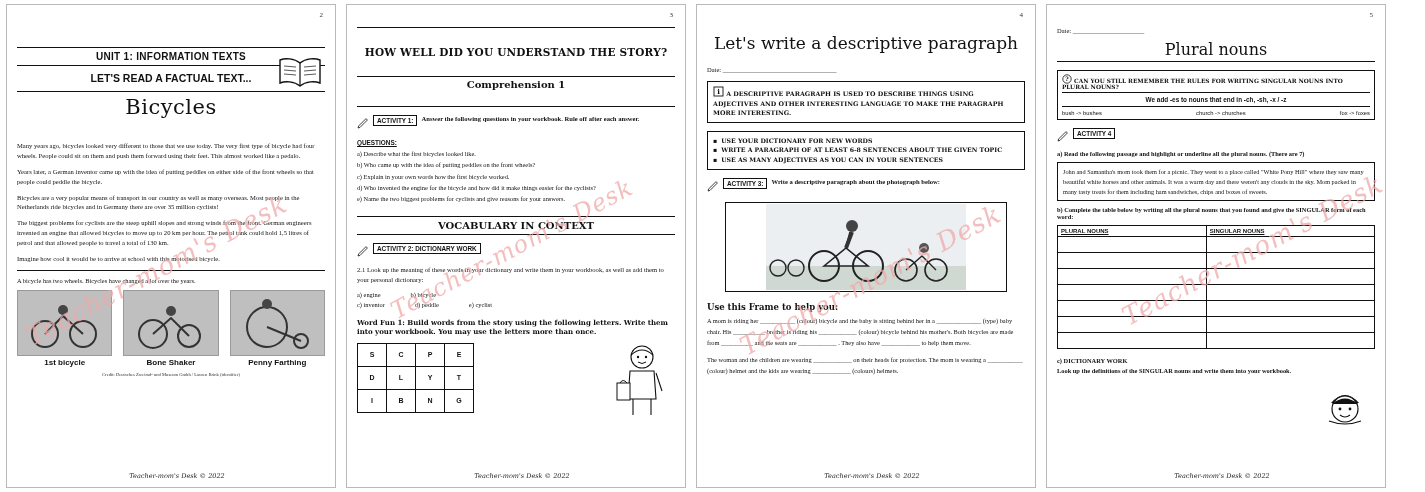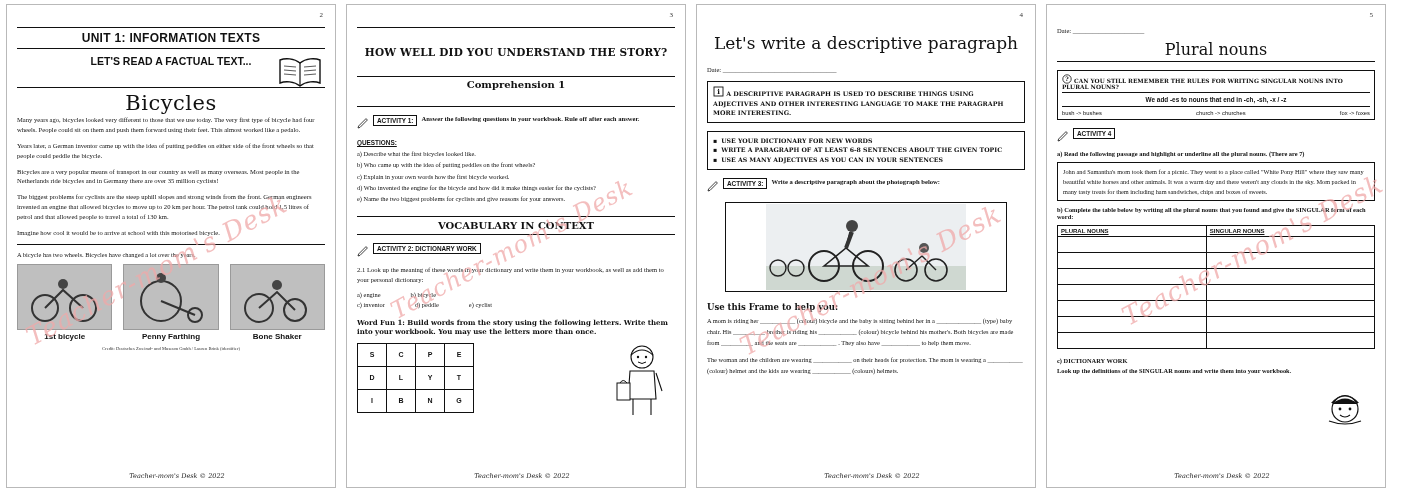--- a/index.html
+++ b/index.html
@@ -10,23 +10,23 @@
   .pagenum{position:absolute;top:6px;right:12px;font-size:7px;color:#333;}
   .inner{position:absolute;left:10px;right:10px;top:22px;bottom:26px;}
   .footer{position:absolute;left:12px;right:0;bottom:7px;text-align:center;font-size:6.5px;font-family:"DejaVu Serif",serif;font-style:italic;color:#222;}
   .wm{position:absolute;font-family:"DejaVu Serif",serif;font-style:italic;color:#f0a9a9;opacity:.75;font-size:30px;transform:rotate(-28deg);white-space:nowrap;pointer-events:none;letter-spacing:1px;}
   .wm1{left:4px;top:250px;font-size:26px;}
   .wm2{left:30px;top:230px;font-size:24px;}
   .wm3{left:28px;top:260px;font-size:26px;}
   .wm4{left:60px;top:230px;font-size:26px;}
 
   
-  .u1-title{border-top:1.6px solid #111;border-bottom:1.6px solid #111;padding:3px 0;text-align:center;font-weight:bold;font-size:12px;font-family:"Liberation Sans",sans-serif;letter-spacing:.3px;}
-  .u1-sub{margin-top:6px;border-bottom:1.2px solid #111;padding-bottom:20px;font-weight:bold;font-size:10.5px;font-family:"Liberation Sans",sans-serif;text-align:center;position:relative;}
-  .bicycles{text-align:center;font-family:"DejaVu Serif",serif;font-size:21px;margin:3px 0 0;letter-spacing:.5px;}
+  .u1-title{border-top:1.6px solid #111;border-bottom:1.6px solid #111;padding:3px 0;text-align:center;font-weight:bold;font-size:10px;font-family:"Liberation Sans",sans-serif;letter-spacing:.3px;margin-top:20px;}
+  .u1-sub{margin-top:6px;border-bottom:1.2px solid #111;padding-bottom:7px;font-weight:bold;font-size:10.5px;font-family:"Liberation Sans",sans-serif;text-align:center;position:relative;}
+  .bicycles{text-align:center;font-family:"DejaVu Serif",serif;font-size:21px;margin:3px 0 22px;letter-spacing:.5px;}
   .para{font-size:6.6px;line-height:1.5;margin:0 0 6px;text-align:left;}
   .thinrule{border-bottom:1px solid #111;margin:4px 0 6px;}
   .capt{font-size:6.4px;margin:4px 0 6px;}
   .bikes{display:flex;justify-content:space-between;margin-top:4px;}
   .bikecell{width:31%;text-align:center;}
   .bikebox{background:#bfbfbf;height:64px;border:1px solid #9a9a9a;display:flex;align-items:center;justify-content:center;}
   .bikelabel{font-weight:bold;font-size:8px;font-family:"Liberation Sans",sans-serif;margin-top:2px;}
   .credit{font-size:4.6px;text-align:center;margin-top:5px;color:#333;}
   .bookicon{position:absolute;right:2px;top:28px;}
 
@@ -107,38 +107,38 @@
               <circle cx="58" cy="40" r="13" fill="none" stroke="#333" stroke-width="2"></circle>
               <path d="M20 40 L38 22 L58 40" fill="none" stroke="#333" stroke-width="2"></path>
               <circle cx="38" cy="16" r="5" fill="#444"></circle>
             </svg>
           </div>
           <div class="bikelabel">1st bicycle</div>
         </div>
         <div class="bikecell">
           <div class="bikebox">
             <svg width="80" height="58" viewBox="0 0 80 58">
+              <circle cx="22" cy="40" r="14" fill="none" stroke="#333" stroke-width="2"></circle>
+              <circle cx="58" cy="42" r="11" fill="none" stroke="#333" stroke-width="2"></circle>
+              <path d="M22 40 L40 24 L58 42" fill="none" stroke="#333" stroke-width="2"></path>
+              <circle cx="40" cy="17" r="5" fill="#444"></circle>
+            </svg>
+          </div>
+          <div class="bikelabel">Bone Shaker</div>
+        </div>
+        <div class="bikecell">
+          <div class="bikebox">
+            <svg width="80" height="58" viewBox="0 0 80 58">
               <circle cx="30" cy="33" r="20" fill="none" stroke="#333" stroke-width="2"></circle>
               <circle cx="64" cy="47" r="7" fill="none" stroke="#333" stroke-width="2"></circle>
               <path d="M30 33 L64 47" fill="none" stroke="#333" stroke-width="2"></path>
               <circle cx="30" cy="10" r="5" fill="#444"></circle>
             </svg>
           </div>
           <div class="bikelabel">Penny Farthing</div>
-        </div>
-        <div class="bikecell">
-          <div class="bikebox">
-            <svg width="80" height="58" viewBox="0 0 80 58">
-              <circle cx="22" cy="40" r="14" fill="none" stroke="#333" stroke-width="2"></circle>
-              <circle cx="58" cy="42" r="11" fill="none" stroke="#333" stroke-width="2"></circle>
-              <path d="M22 40 L40 24 L58 42" fill="none" stroke="#333" stroke-width="2"></path>
-              <circle cx="40" cy="17" r="5" fill="#444"></circle>
-            </svg>
-          </div>
-          <div class="bikelabel">Bone Shaker</div>
         </div>
       </div>
       <div class="credit">Credit: Deutsches Zweirad- und Museum Gmbh / Lauren Brink (identifier)</div>
     </div>
     <div class="wm wm1">Teacher-mom's Desk</div>
     <div class="footer">Teacher-mom's Desk © 2022</div>
   </div>
 
   <div class="page p2">
     <div class="pagenum">3</div>

